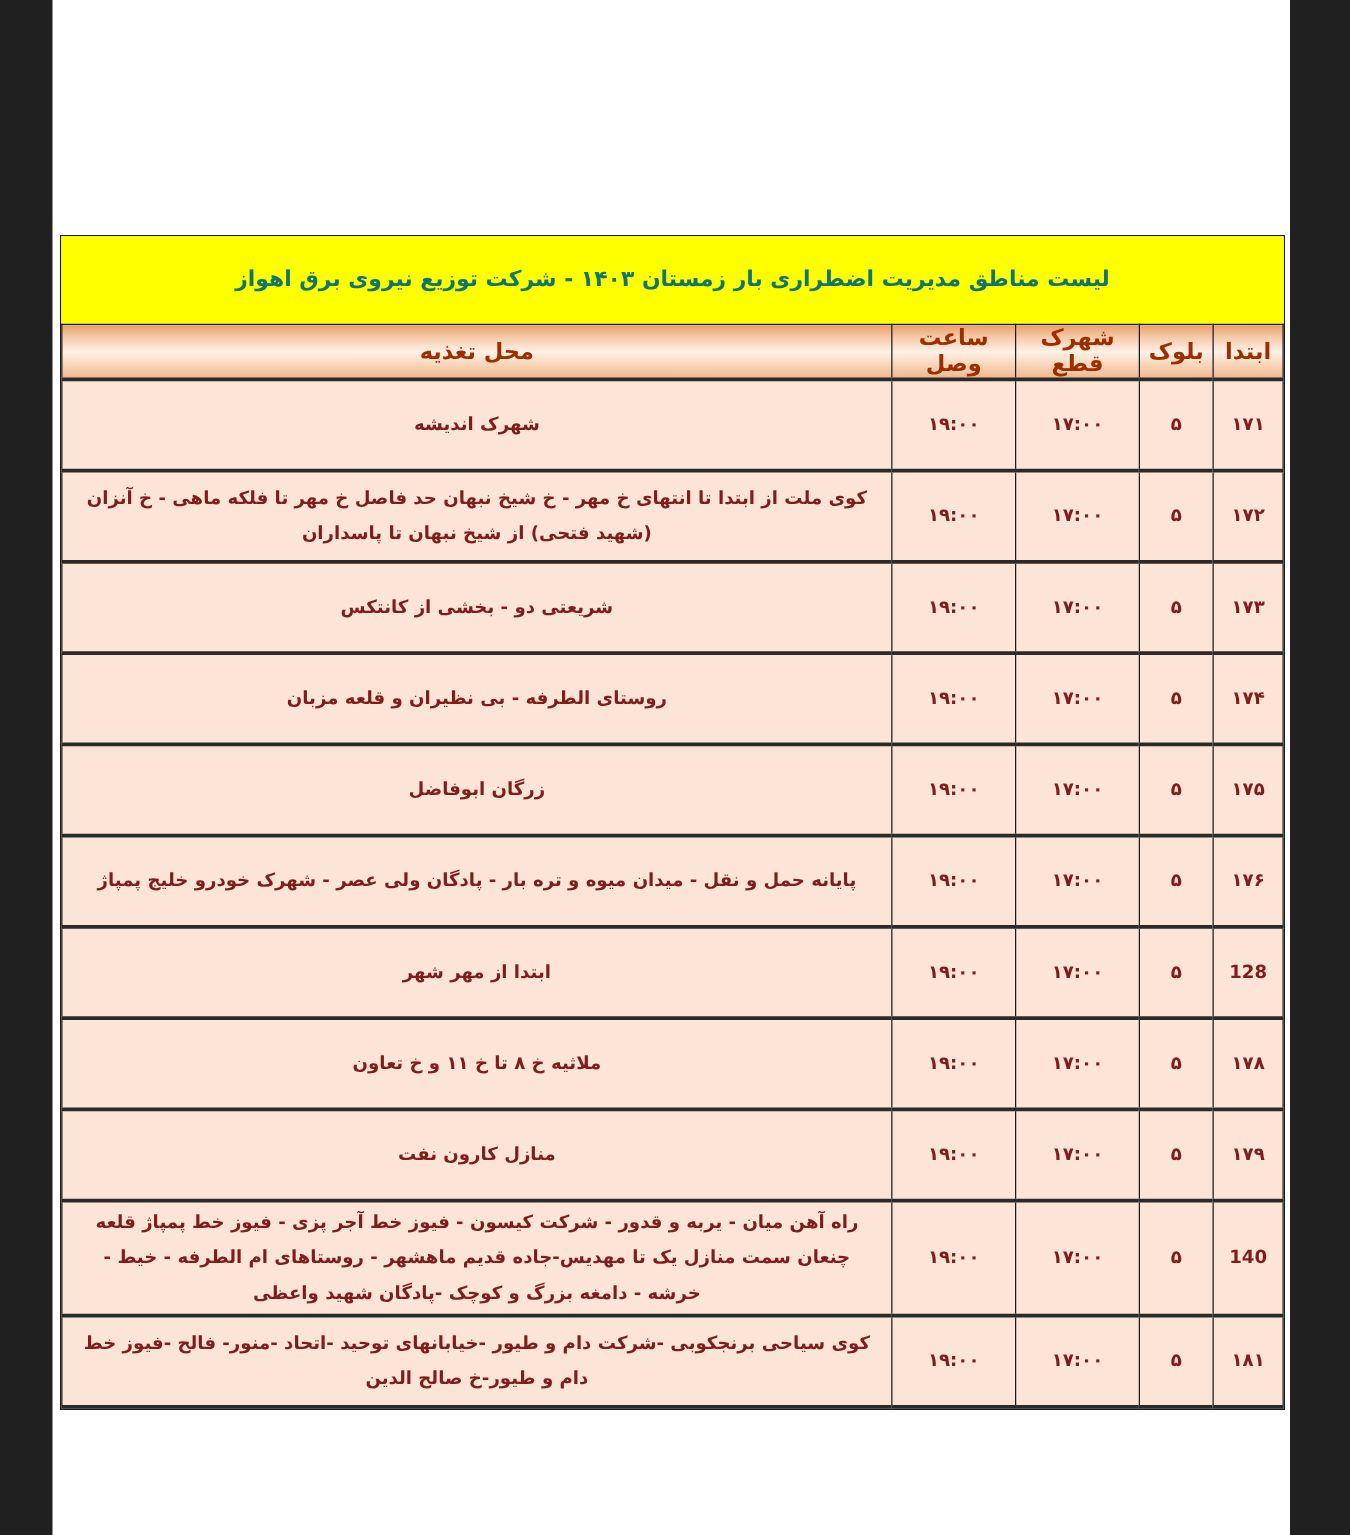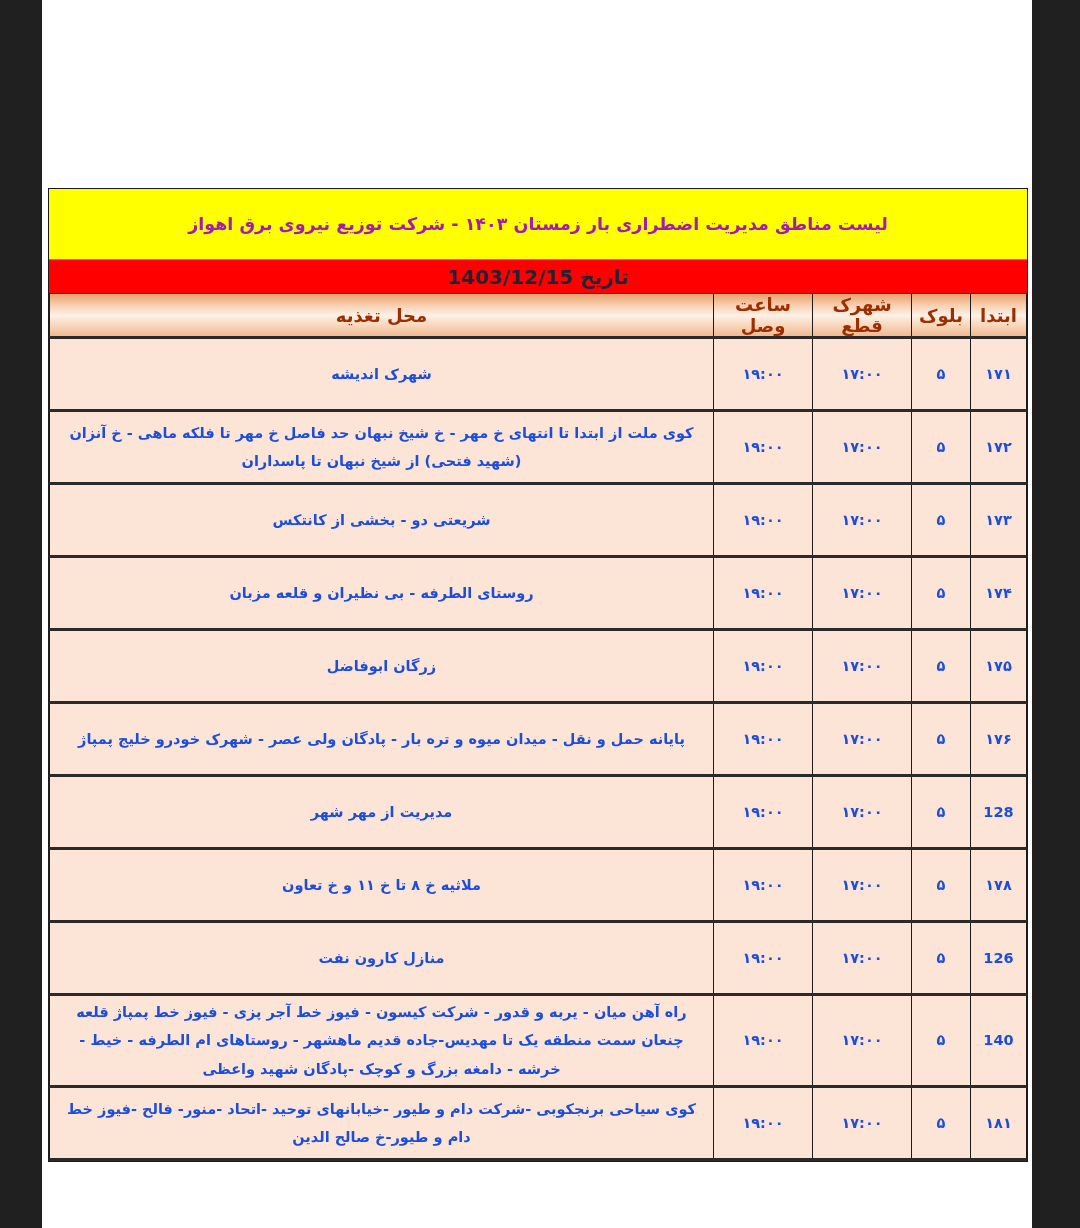--- a/index.html
+++ b/index.html
@@ -19,21 +19,21 @@
   .doc-block{
     position:absolute;
     left:6px;top:188px;
     width:978px;
     border:1.5px solid #1c1c1c;
   }
   .banner-title{
     background:#ffff00;
     height:70px;
     display:flex;align-items:center;justify-content:center;
-    color:#a21caf;
+    color:#0f766e;
     font-size:17.5px;
     font-weight:bold;
     direction:rtl;
     letter-spacing:.2px;
   }
   .banner-date{
     background:#fe0000;
     height:33px;
     display:flex;align-items:center;justify-content:center;
     color:#222233;
@@ -53,21 +53,21 @@
     color:#9c2e00;
     font-size:18px;
     font-weight:bold;
     height:23px;
     border:1.5px solid #1c1c1c;
     border-bottom:2.5px solid #1c1c1c;
     padding:0 4px;
   }
   table.outage td{
     background:#fce4d6;
-    color:#1d4ed8;
+    color:#7f1d1d;
     font-weight:bold;
     text-align:center;
     vertical-align:middle;
     height:66px;
     border-left:1.5px solid #1c1c1c;
     border-right:1.5px solid #1c1c1c;
     border-top:3px solid #2a2a2a;
     border-bottom:3px solid #2a2a2a;
     padding:2px 10px;
     font-size:14.5px;
@@ -81,21 +81,20 @@
   .col-connect_time{width:90px;}
 </style>
 </head>
 <body>
 
 <div class="sheet">
   <div class="doc-block">
 
     <div class="banner-title">لیست مناطق مدیریت اضطراری بار زمستان ۱۴۰۳ - شرکت توزیع نیروی برق اهواز</div>
 
-    <div class="banner-date">تاریخ 1403/12/15</div>
 
     <table class="outage">
       <thead>
         <tr>
           <th class="col-radif">ابتدا</th>
           <th class="col-block">بلوک</th>
           <th class="col-cut_time">شهرک قطع</th>
           <th class="col-connect_time">ساعت وصل</th>
           <th class="col-location">محل تغذیه</th>
         </tr>
@@ -141,42 +140,42 @@
             <td class="col-block">۵</td>
             <td class="col-cut_time">۱۷:۰۰</td>
             <td class="col-connect_time">۱۹:۰۰</td>
             <td class="col-location">پایانه حمل و نقل - میدان میوه و تره بار - پادگان ولی عصر - شهرک خودرو خلیج پمپاژ</td>
           </tr>
           <tr>
             <td class="col-radif">128</td>
             <td class="col-block">۵</td>
             <td class="col-cut_time">۱۷:۰۰</td>
             <td class="col-connect_time">۱۹:۰۰</td>
-            <td class="col-location">مدیریت از مهر شهر</td>
+            <td class="col-location">ابتدا از مهر شهر</td>
           </tr>
           <tr>
             <td class="col-radif">۱۷۸</td>
             <td class="col-block">۵</td>
             <td class="col-cut_time">۱۷:۰۰</td>
             <td class="col-connect_time">۱۹:۰۰</td>
             <td class="col-location">ملاثیه خ ۸ تا خ ۱۱ و خ تعاون</td>
           </tr>
           <tr>
-            <td class="col-radif">126</td>
+            <td class="col-radif">۱۷۹</td>
             <td class="col-block">۵</td>
             <td class="col-cut_time">۱۷:۰۰</td>
             <td class="col-connect_time">۱۹:۰۰</td>
             <td class="col-location">منازل کارون نفت</td>
           </tr>
           <tr>
             <td class="col-radif">140</td>
             <td class="col-block">۵</td>
             <td class="col-cut_time">۱۷:۰۰</td>
             <td class="col-connect_time">۱۹:۰۰</td>
-            <td class="col-location">راه آهن میان - یربه و قدور - شرکت کیسون - فیوز خط آجر پزی - فیوز خط پمپاژ قلعه چنعان سمت منطقه یک تا مهدیس-جاده قدیم ماهشهر - روستاهای ام الطرفه - خیط - خرشه - دامغه بزرگ و کوچک -پادگان شهید واعظی</td>
+            <td class="col-location">راه آهن میان - یربه و قدور - شرکت کیسون - فیوز خط آجر پزی - فیوز خط پمپاژ قلعه چنعان سمت منازل یک تا مهدیس-جاده قدیم ماهشهر - روستاهای ام الطرفه - خیط - خرشه - دامغه بزرگ و کوچک -پادگان شهید واعظی</td>
           </tr>
           <tr>
             <td class="col-radif">۱۸۱</td>
             <td class="col-block">۵</td>
             <td class="col-cut_time">۱۷:۰۰</td>
             <td class="col-connect_time">۱۹:۰۰</td>
             <td class="col-location">کوی سیاحی برنجکوبی -شرکت دام و طیور -خیابانهای توحید -اتحاد -منور- فالح -فیوز خط دام و طیور-خ صالح الدین</td>
           </tr>
         </tbody>
     </table>

